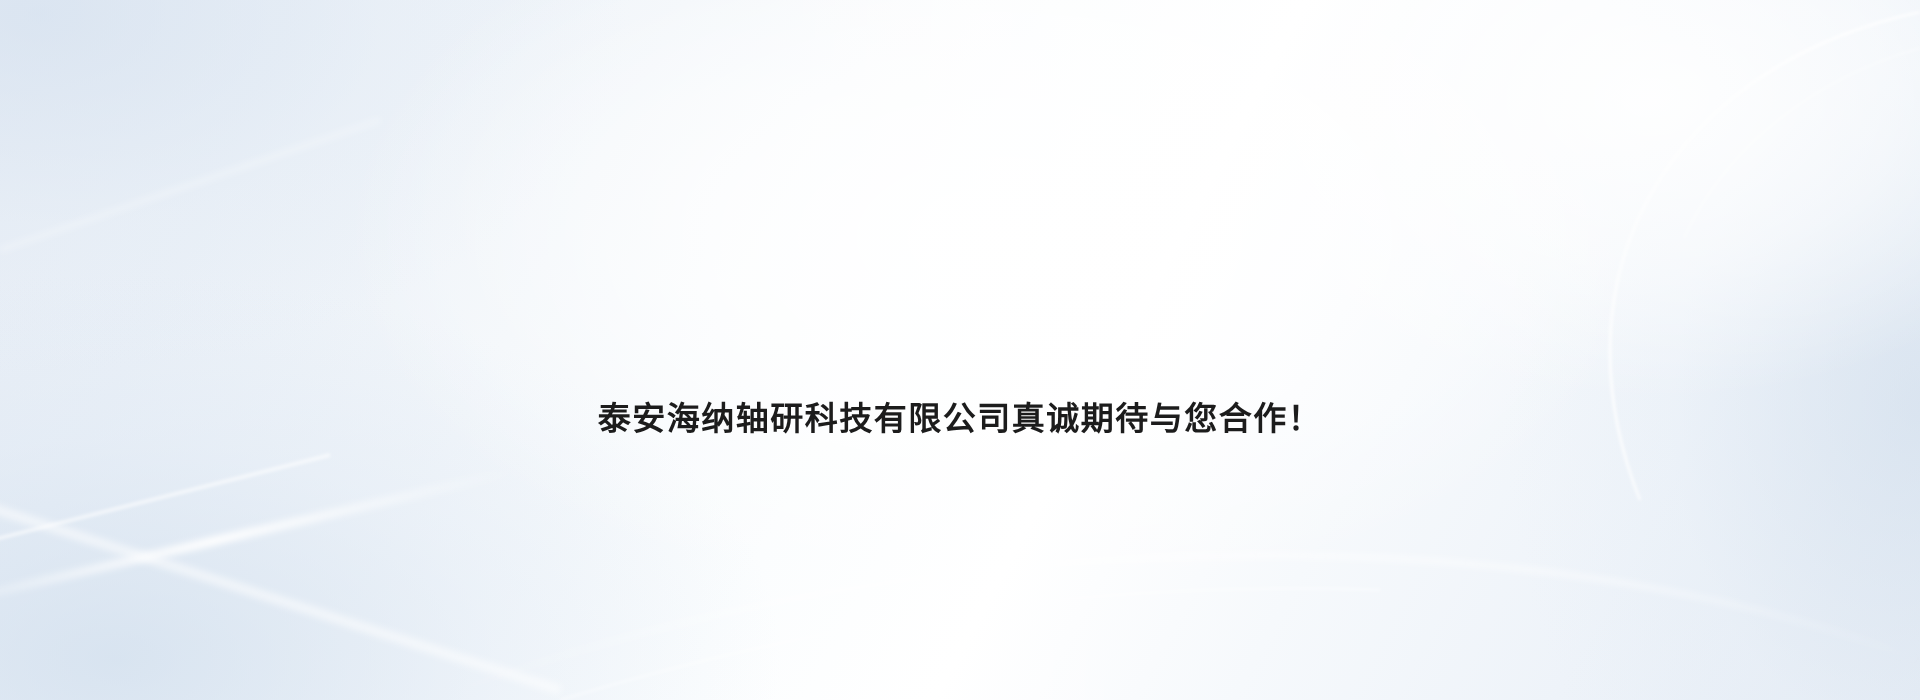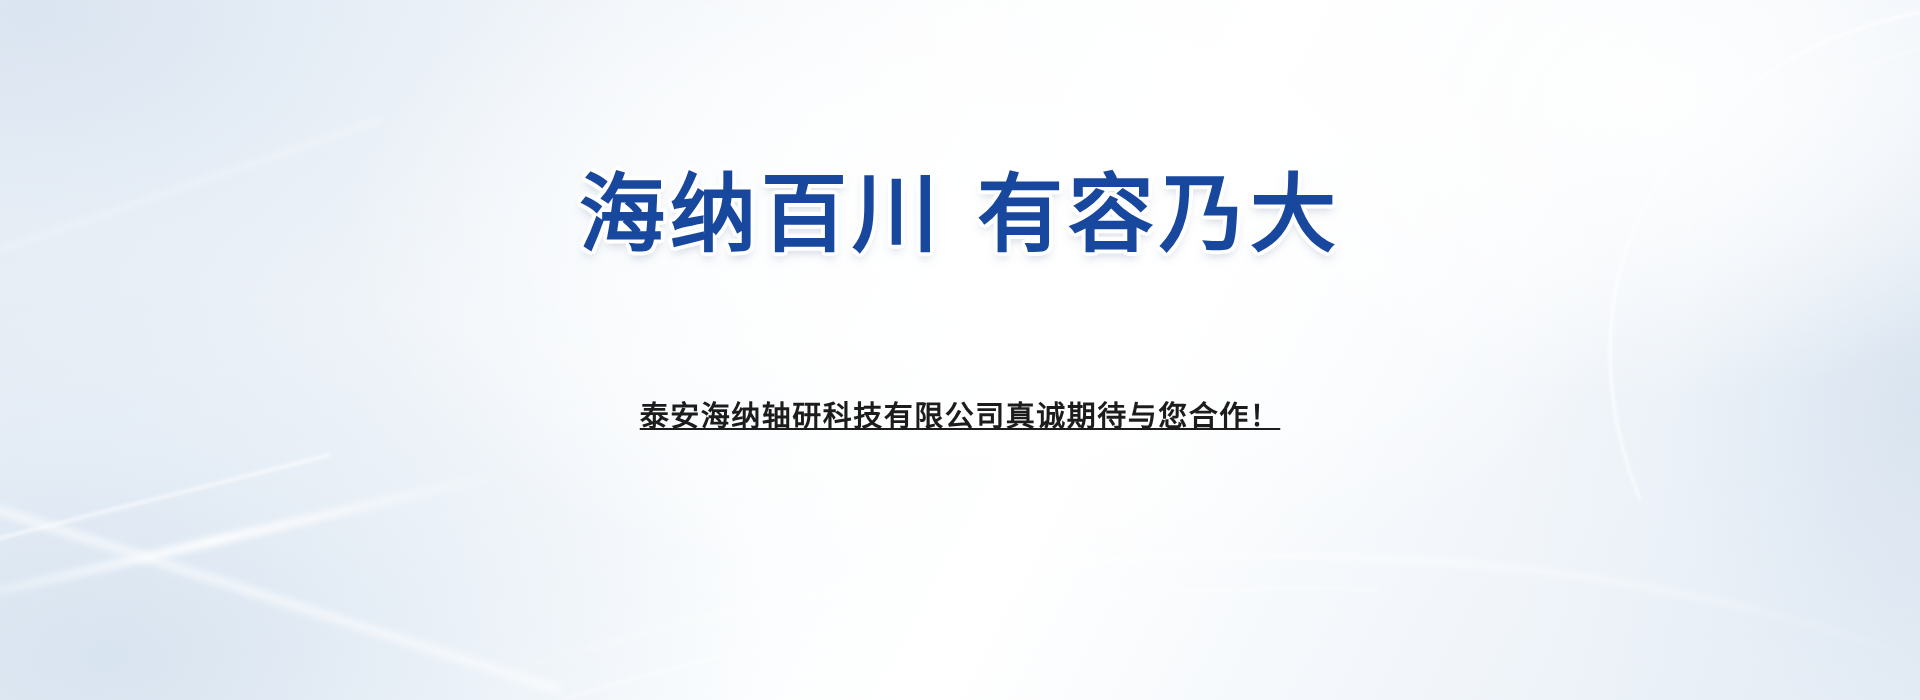--- a/index.html
+++ b/index.html
@@ -146,26 +146,25 @@
   }
 
   .sub-cn {
     margin: 0;
     position: absolute;
     top: 392px;
     left: 0;
     right: 0;
     text-align: center;
     font-family: "DejaVu Sans", "Liberation Sans", sans-serif;
-    font-size: 29px;
+    font-size: 33px;
     font-weight: 600;
     letter-spacing: 1.5px;
     color: #1c1c1c;
     white-space: nowrap;
-    text-decoration: underline;
   }
 
   .sub-en {
     margin: 0;
     position: absolute;
     top: 450px;
     left: 0;
     right: 0;
     text-align: center;
     font-family: "Liberation Sans", "DejaVu Sans", sans-serif;
@@ -227,21 +226,18 @@
     <path d="M -40 548 L 330 455" stroke="#ffffff" stroke-opacity="0.55" stroke-width="4" fill="none" filter="url(#soften)"></path>
 
     <path d="M 430 700 C 700 600 1000 548 1330 556 C 1560 562 1760 600 1920 660" fill="none" stroke="url(#sweepGrad)" stroke-width="4.5" filter="url(#softenMore)"></path>
     <path d="M 560 700 C 820 622 1080 580 1380 590" fill="none" stroke="#ffffff" stroke-opacity="0.4" stroke-width="2.4" filter="url(#soften)"></path>
 
     <path d="M 0 250 L 380 120" stroke="#ffffff" stroke-opacity="0.3" stroke-width="5" fill="none" filter="url(#softenMore)"></path>
   </svg>
 
   <div class="content">
 
-    <h1 class="headline">
-      <span>海纳百川</span><span class="gap"></span><span>有容乃大</span>
-    </h1>
 
     <p class="sub-cn">泰安海纳轴研科技有限公司真诚期待与您合作！</p>
 
 
   </div>
 </div>
 
 </body></html>

